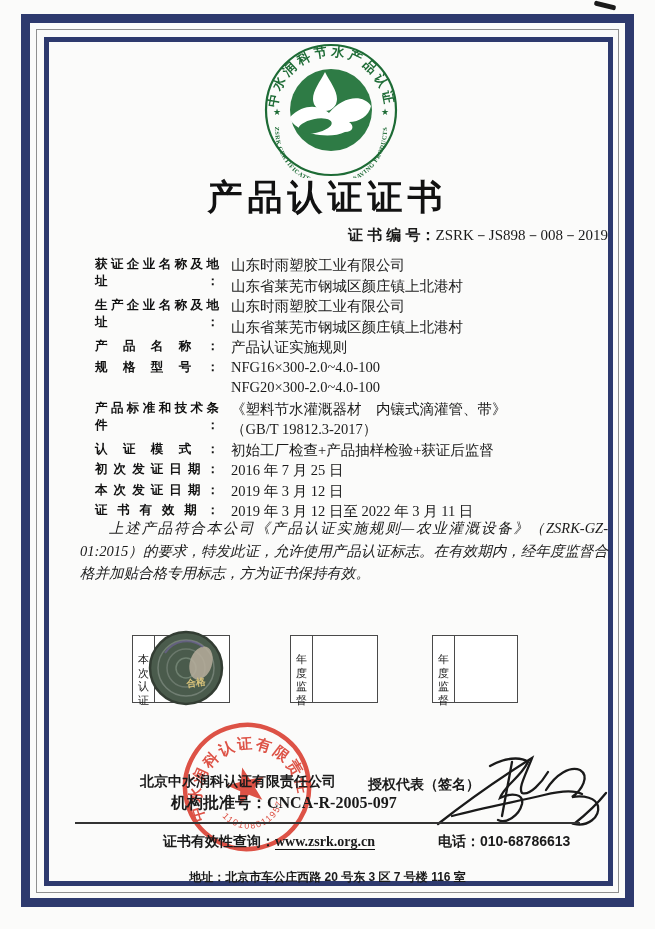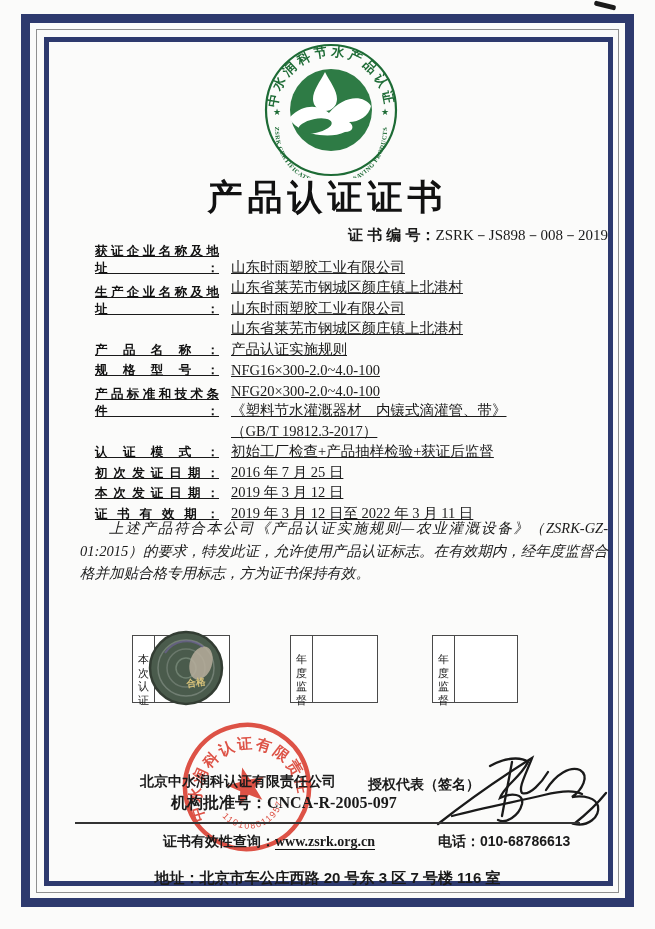--- a/index.html
+++ b/index.html
@@ -15,21 +15,21 @@
   
   .logo { position:absolute; left:263px; top:42px; width:136px; height:136px; }
   .title { position:absolute; left:0; top:174px; width:655px; text-align:center;
            font-family:"Liberation Sans", sans-serif; font-weight:bold; font-size:35px; letter-spacing:5px; color:#111; }
   .certno { position:absolute; left:348px; top:226px; font-size:15px; }
   .certno .lbl { font-weight:bold; font-family:Liberation Sans, sans-serif; }
   .certno .val { font-family:"Liberation Serif", serif; }
 
   
   .fields { position:absolute; left:95px; top:256px; width:470px; }
-  .frow { display:flex; height:20.5px; align-items:flex-end;text-decoration:underline; }
+  .frow { display:flex; height:20.5px; align-items:flex-start; }
   .flabel { display:inline-block; width:124px; font-size:12.5px; font-weight:bold;
             font-family:"Liberation Sans", sans-serif; text-align:justify; text-align-last:justify; color:#111; }
   .fvalue { margin-left:12px; font-size:14.5px; white-space:nowrap; }
 
   
   .statement { position:absolute; left:80px; top:517px; width:528px; font-size:14.5px; line-height:22.5px;
                text-indent:2em; text-align:justify;font-style:italic; }
 
   
   .sbox { position:absolute; top:635px; height:68px; border:1.5px solid #4a4a4a; background:#fff; display:flex; }
@@ -47,21 +47,21 @@
   .issuer-company { position:absolute; left:140px; top:773px; font-size:14px; font-weight:600; }
   .issuer-approval { position:absolute; left:140px; top:793px; font-size:16px; font-weight:600;margin-left:31px; }
   .rep-label { position:absolute; left:368px; top:776px; font-size:14px; font-weight:600; }
   .signature { position:absolute; left:428px; top:736px; width:192px; height:100px; }
   .hrule { position:absolute; left:75px; top:822px; width:505px; height:1.5px; background:#333; }
   .footer-query { position:absolute; left:163px; top:833px; font-size:14px; font-weight:bold;
                   font-family:"Liberation Sans", sans-serif; }
   .footer-query .site { font-family:"Liberation Serif", serif; font-weight:bold; border-bottom:1.5px solid #111; }
   .footer-phone { position:absolute; left:438px; top:833px; font-size:14px; font-weight:bold;
                   font-family:"Liberation Sans", sans-serif; }
-  .address { position:absolute; left:0; top:869px; width:655px; text-align:center; font-size:15px; font-weight:bold;
+  .address { position:absolute; left:0; top:869px; width:655px; text-align:center; font-size:12px; font-weight:bold;
              font-family:"Liberation Sans", sans-serif; }
 </style>
 </head>
 <body>
 
 <div class="frame-outer"></div>
 <div class="frame-mid"></div>
 <div class="frame-inner"></div>
 <div class="scan-artifact"></div>
 

